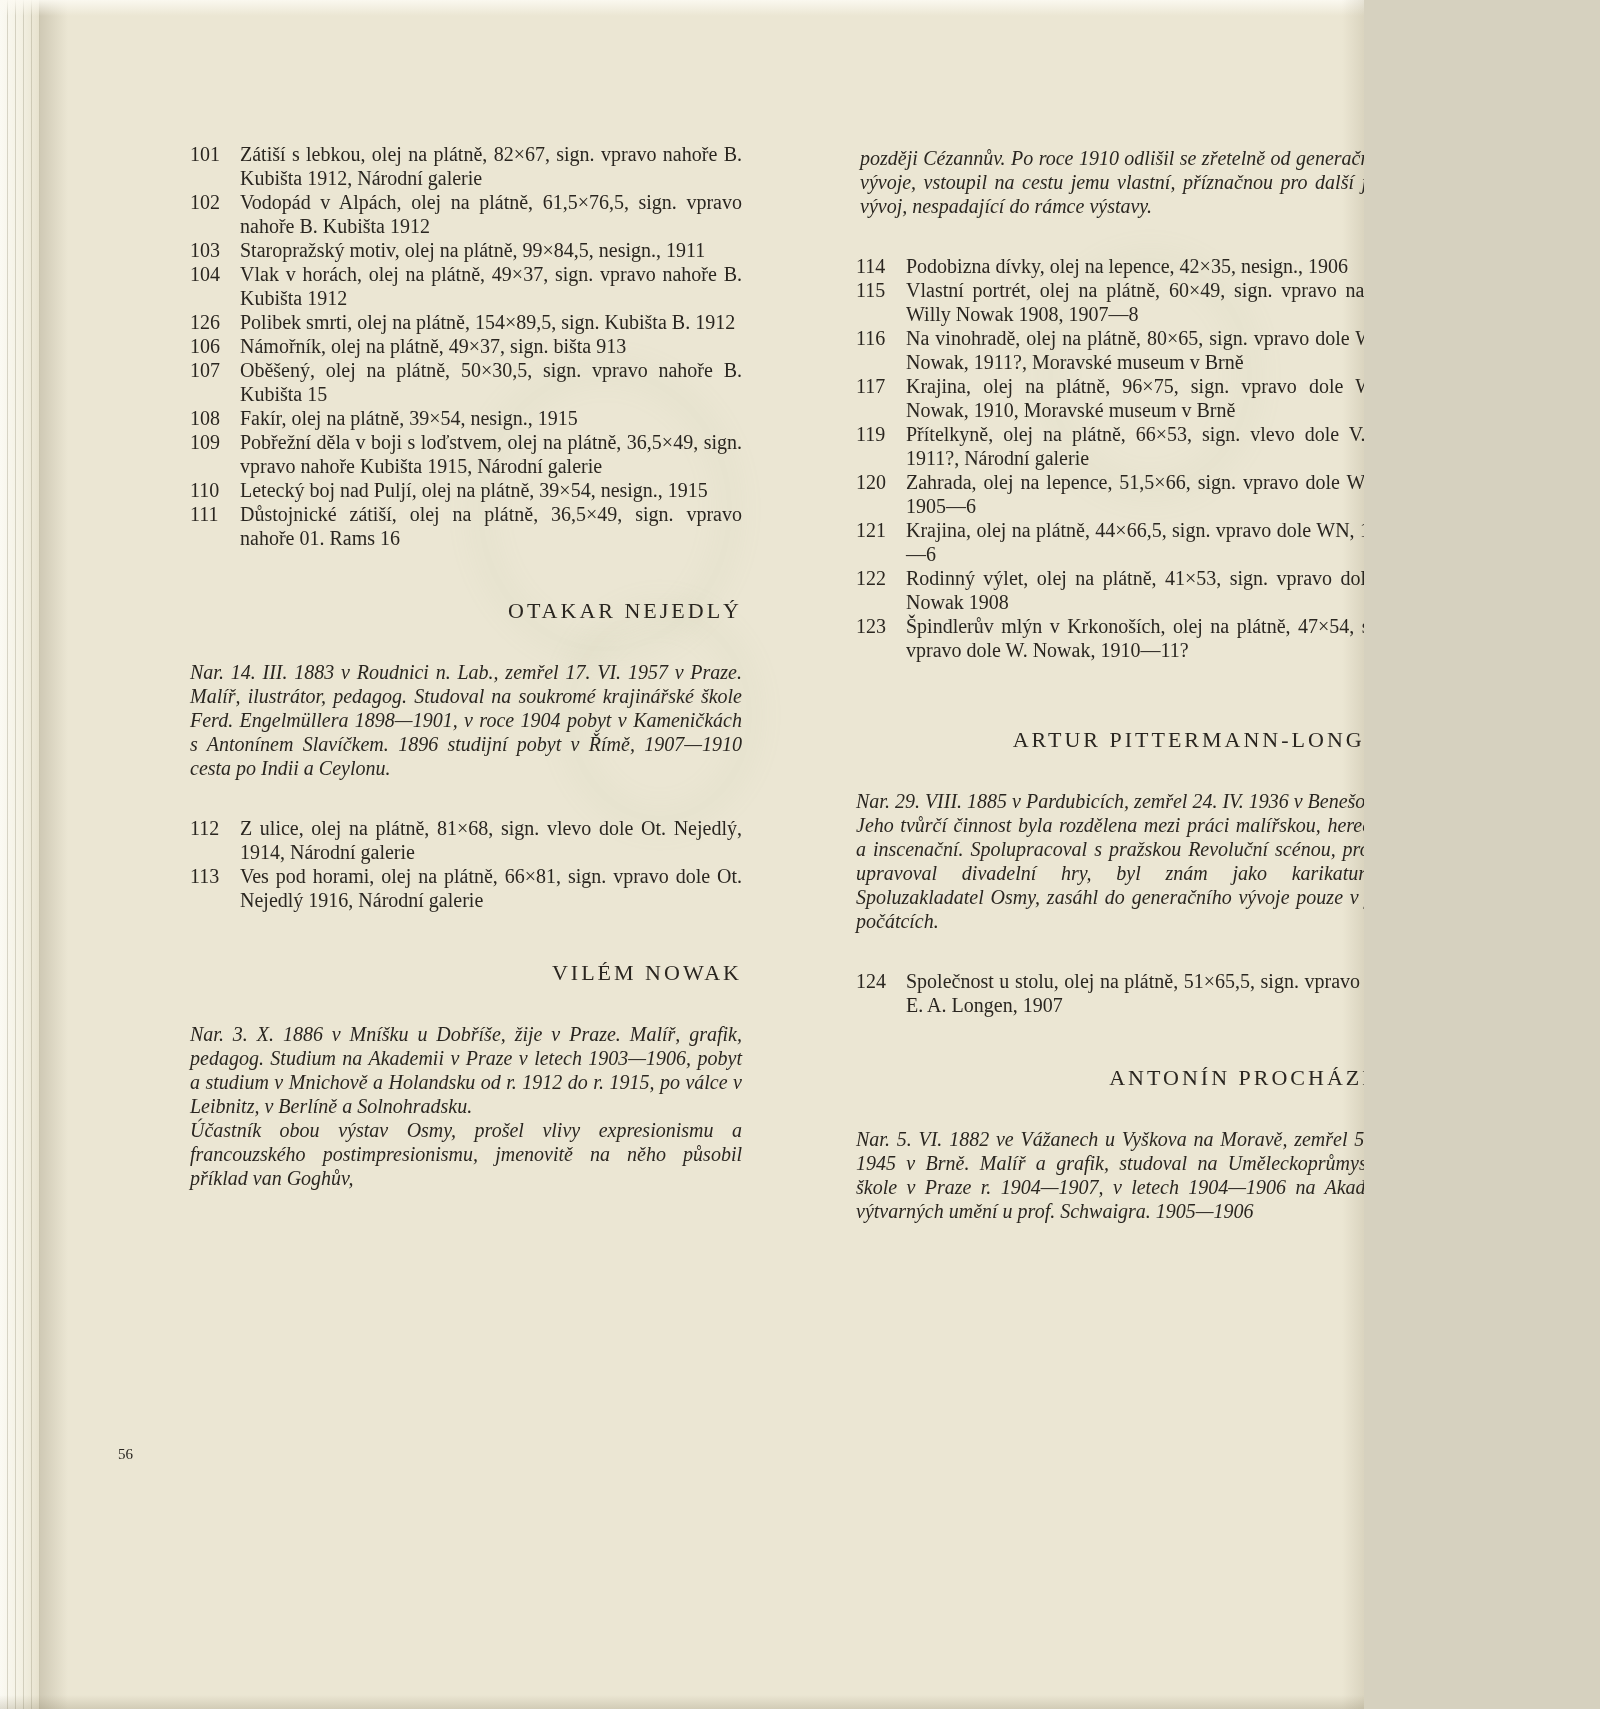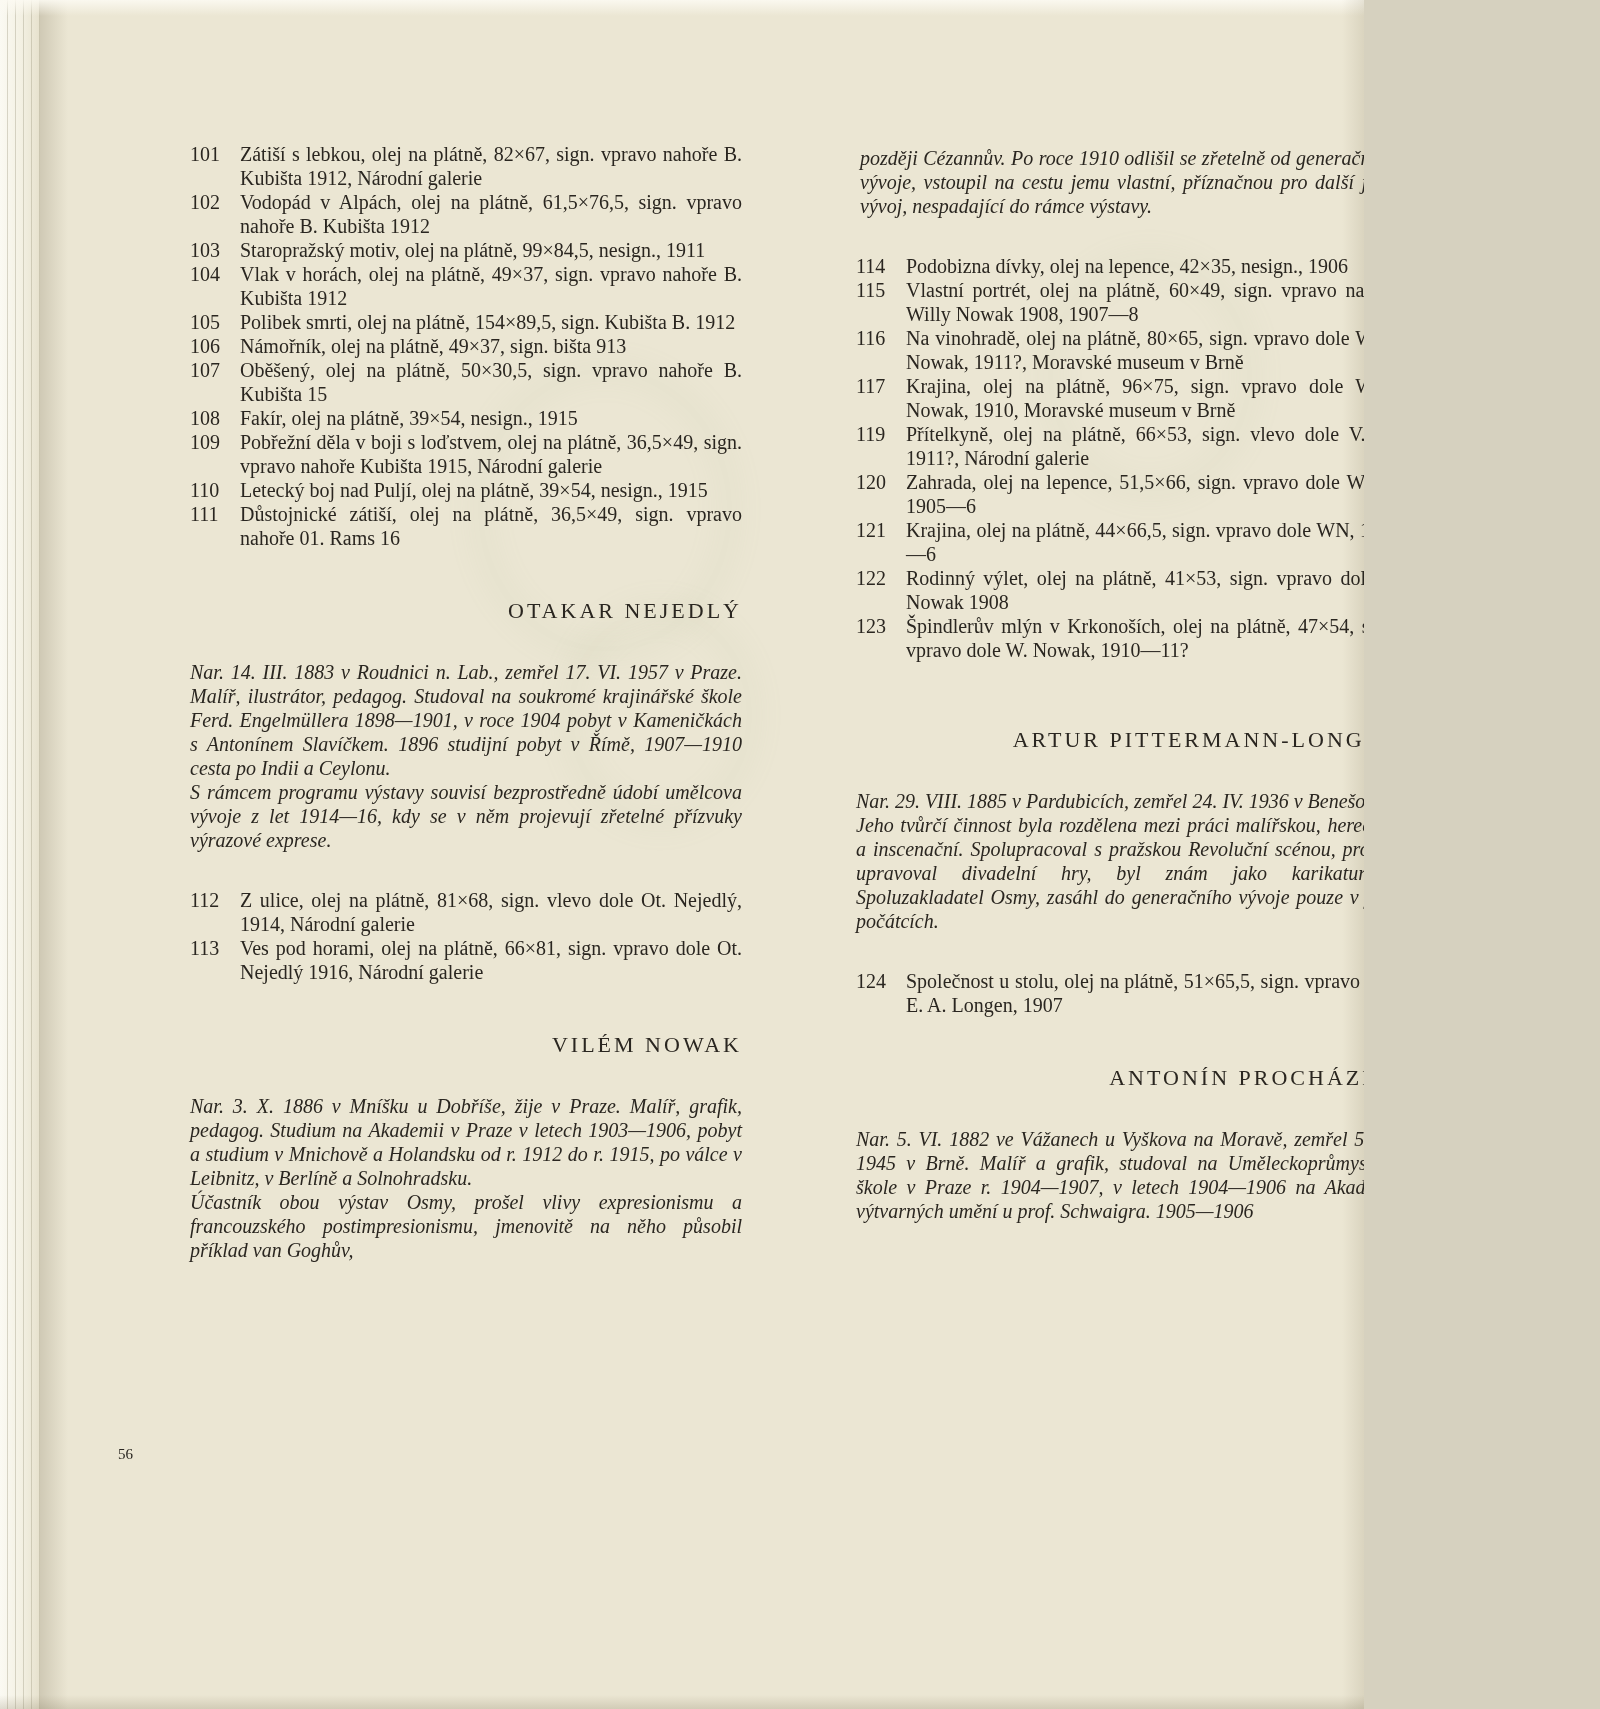--- a/index.html
+++ b/index.html
@@ -101,21 +101,21 @@
       </div>
         <div class="entry">
         <span class="entry-num">103</span>
         <span class="entry-text">Staropražský motiv, olej na plátně, 99×84,5, nesign., 1911</span>
       </div>
         <div class="entry">
         <span class="entry-num">104</span>
         <span class="entry-text">Vlak v horách, olej na plátně, 49×37, sign. vpravo nahoře B. Kubišta 1912</span>
       </div>
         <div class="entry">
-        <span class="entry-num">105</span>
+        <span class="entry-num">126</span>
         <span class="entry-text">Polibek smrti, olej na plátně, 154×89,5, sign. Kubišta B. 1912</span>
       </div>
         <div class="entry">
         <span class="entry-num">106</span>
         <span class="entry-text">Námořník, olej na plátně, 49×37, sign. bišta 913</span>
       </div>
         <div class="entry">
         <span class="entry-num">107</span>
         <span class="entry-text">Oběšený, olej na plátně, 50×30,5, sign. vpravo nahoře B. Kubišta 15</span>
       </div>
@@ -135,21 +135,20 @@
         <span class="entry-num">111</span>
         <span class="entry-text">Důstojnické zátiší, olej na plátně, 36,5×49, sign. vpravo nahoře 01. Rams 16</span>
       </div>
       </div>
 
     <h2 class="section-heading mt-lg">OTAKAR NEJEDLÝ</h2>
 
     <div class="bio mt-md">
 
     <p>Nar. 14. III. 1883 v Roudnici n. Lab., zemřel 17. VI. 1957 v Praze. Malíř, ilustrátor, pedagog. Studoval na soukromé krajinářské škole Ferd. Engelmüllera 1898—1901, v roce 1904 pobyt v Kameničkách s Antonínem Slavíčkem. 1896 studijní pobyt v Římě, 1907—1910 cesta po Indii a Ceylonu.</p>
-        <p>S rámcem programu výstavy souvisí bezprostředně údobí umělcova vývoje z let 1914—16, kdy se v něm projevují zřetelné přízvuky výrazové exprese.</p>
       </div>
 
     <div class="catalog mt-md">
 
     <div class="entry">
         <span class="entry-num">112</span>
         <span class="entry-text">Z ulice, olej na plátně, 81×68, sign. vlevo dole Ot. Nejedlý, 1914, Národní galerie</span>
       </div>
         <div class="entry">
         <span class="entry-num">113</span>

